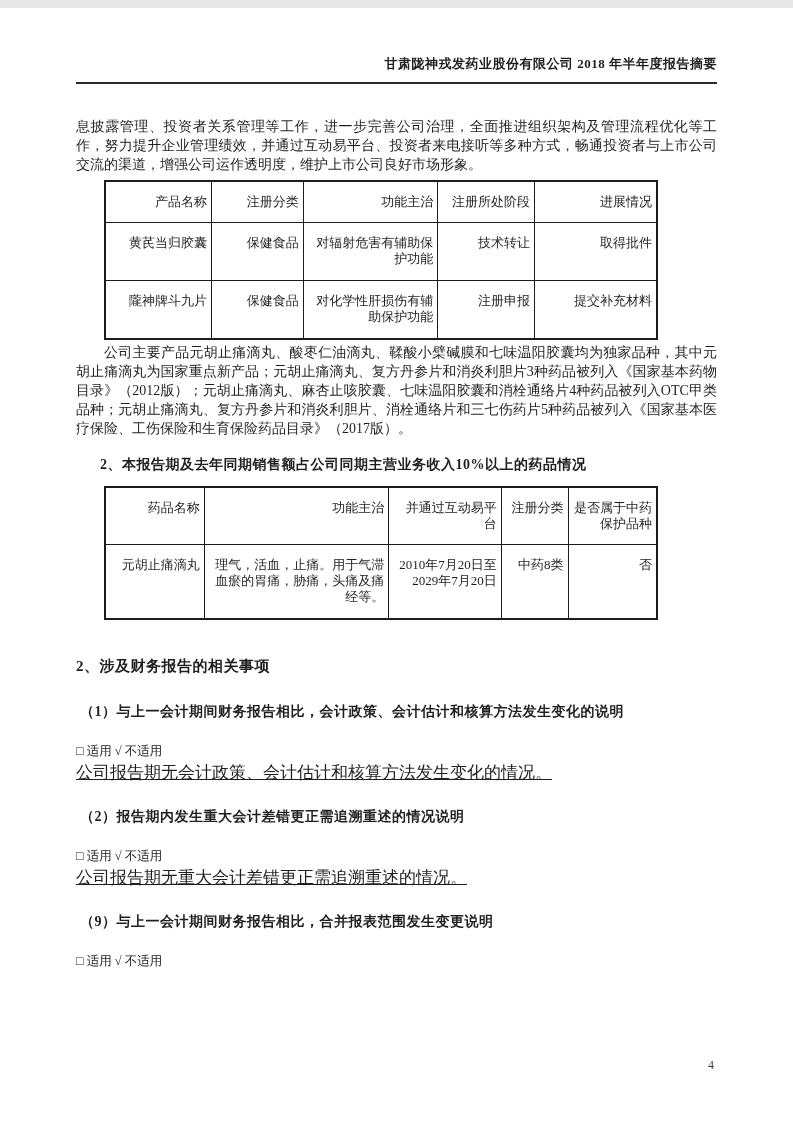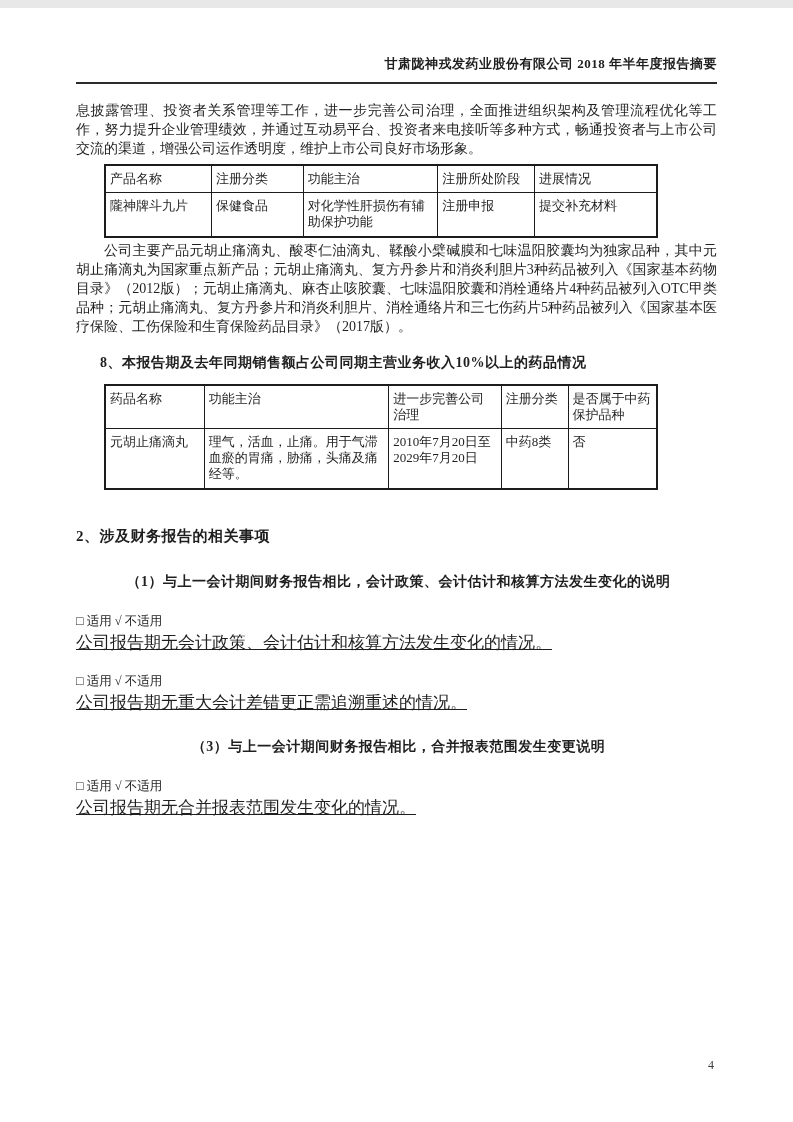--- a/index.html
+++ b/index.html
@@ -18,42 +18,42 @@
     left: 76px; right: 76px; top: 47px;
     text-align: right;
     font-size: 13px;
     font-weight: bold;
     letter-spacing: 0.5px;
     padding-bottom: 9px;
     border-bottom: 2px solid #2b2b2b;
   }
   .main {
     position: absolute;
-    left: 76px; right: 76px; top: 93px;
+    left: 76px; right: 76px; top: 109px;
   }
   .para {
     margin: 0;
     font-size: 14px;
     line-height: 19px;
     text-align: justify;
   }
   .indent { text-indent: 2em; }
   .doc-table {
     border-collapse: collapse;
     table-layout: fixed;
     width: 554px;
     margin-left: 28px;
     border: 2px solid #1c1c1c;
     font-size: 13px;
   }
   .doc-table th, .doc-table td {
     border: 1px solid #1c1c1c;
-    text-align: left;
+    text-align: right;
     vertical-align: top;
-    padding: 5px 4px;
+    padding: 12px 4px;
     line-height: 16px;
     font-weight: normal;
     overflow: hidden;
   }
   .t1 { margin-top: 6px; }
   .t1 tbody td { height: 33px; }
   .t2 { margin-top: 12px; }
   .t2 tbody td { height: 49px; }
   .garbled {
     margin: 2px 0 0 28px;
@@ -73,21 +73,20 @@
     font-size: 15px;
     font-weight: bold;
     letter-spacing: 0.5px;
   }
   .fin-heading {
     margin: 27px 0 0 0;
     padding-left: 4px;
     font-size: 14px;
     font-weight: bold;
     letter-spacing: 0.5px;
-    text-align: center;
   }
   .fin-apply {
     margin: 22px 0 0 0;
     font-size: 12.5px;
     line-height: 16px;
   }
   .fin-body {
     margin: 6px 0 0 0;
     font-size: 17px;
     line-height: 16px;
@@ -125,47 +124,54 @@
         <tr>
           <th>产品名称</th>
           <th>注册分类</th>
           <th>功能主治</th>
           <th>注册所处阶段</th>
           <th>进展情况</th>
         </tr>
       </thead>
       <tbody>
         <tr>
+          <td>黄芪当归胶囊</td>
+          <td>保健食品</td>
+          <td>对辐射危害有辅助保护功能</td>
+          <td>技术转让</td>
+          <td>取得批件</td>
+        </tr>
+        <tr>
           <td>隴神牌斗九片</td>
           <td>保健食品</td>
           <td>对化学性肝损伤有辅助保护功能</td>
           <td>注册申报</td>
           <td>提交补充材料</td>
         </tr>
       </tbody>
     </table>
 
 
     <p class="para indent p3">公司主要产品元胡止痛滴丸、酸枣仁油滴丸、鞣酸小檗碱膜和七味温阳胶囊均为独家品种，其中元胡止痛滴丸为国家重点新产品；元胡止痛滴丸、复方丹参片和消炎利胆片3种药品被列入《国家基本药物目录》（2012版）；元胡止痛滴丸、麻杏止咳胶囊、七味温阳胶囊和消栓通络片4种药品被列入OTC甲类品种；元胡止痛滴丸、复方丹参片和消炎利胆片、消栓通络片和三七伤药片5种药品被列入《国家基本医疗保险、工伤保险和生育保险药品目录》（2017版）。</p>
 
-    <p class="h6">8、本报告期及去年同期销售额占公司同期主营业务收入10%以上的药品情况</p>
+    <p class="h6">2、本报告期及去年同期销售额占公司同期主营业务收入10%以上的药品情况</p>
 
     <table class="doc-table t2">
       <colgroup>
         <col style="width:18.0%">
           <col style="width:33.4%">
           <col style="width:20.4%">
           <col style="width:12.1%">
           <col style="width:16.1%">
       </colgroup>
       <thead>
         <tr>
           <th>药品名称</th>
           <th>功能主治</th>
-          <th>进一步完善公司治理</th>
+          <th>并通过互动易平台</th>
           <th>注册分类</th>
           <th>是否属于中药保护品种</th>
         </tr>
       </thead>
       <tbody>
         <tr>
           <td>元胡止痛滴丸</td>
           <td>理气，活血，止痛。用于气滞血瘀的胃痛，胁痛，头痛及痛经等。</td>
           <td>2010年7月20日至2029年7月20日</td>
           <td>中药8类</td>
@@ -176,27 +182,27 @@
 
     <p class="fin-title">2、涉及财务报告的相关事项</p>
 
     <div>
       <p class="fin-heading">（1）与上一会计期间财务报告相比，会计政策、会计估计和核算方法发生变化的说明</p>
       <p class="fin-apply">□ 适用 √ 不适用</p>
       <p class="fin-body">公司报告期无会计政策、会计估计和核算方法发生变化的情况。</p>
     </div>
 
     <div>
+      <p class="fin-heading">（2）报告期内发生重大会计差错更正需追溯重述的情况说明</p>
       <p class="fin-apply">□ 适用 √ 不适用</p>
       <p class="fin-body">公司报告期无重大会计差错更正需追溯重述的情况。</p>
     </div>
 
     <div>
-      <p class="fin-heading">（3）与上一会计期间财务报告相比，合并报表范围发生变更说明</p>
+      <p class="fin-heading">（9）与上一会计期间财务报告相比，合并报表范围发生变更说明</p>
       <p class="fin-apply">□ 适用 √ 不适用</p>
-      <p class="fin-body">公司报告期无合并报表范围发生变化的情况。</p>
     </div>
 
   </div>
 
   <div class="page-number">4</div>
 
 </div>
 
 </body></html>

